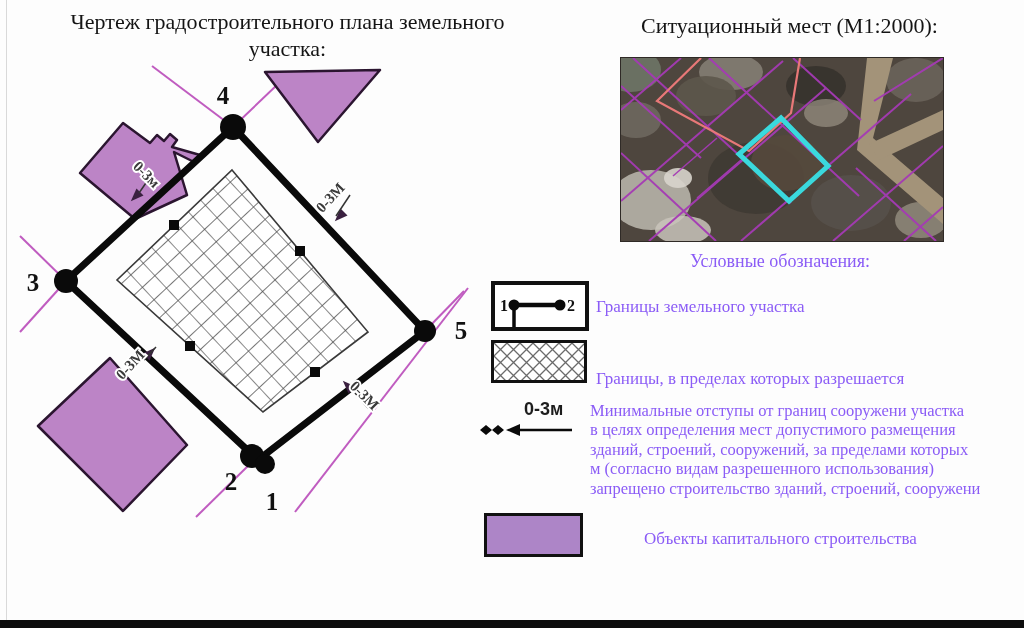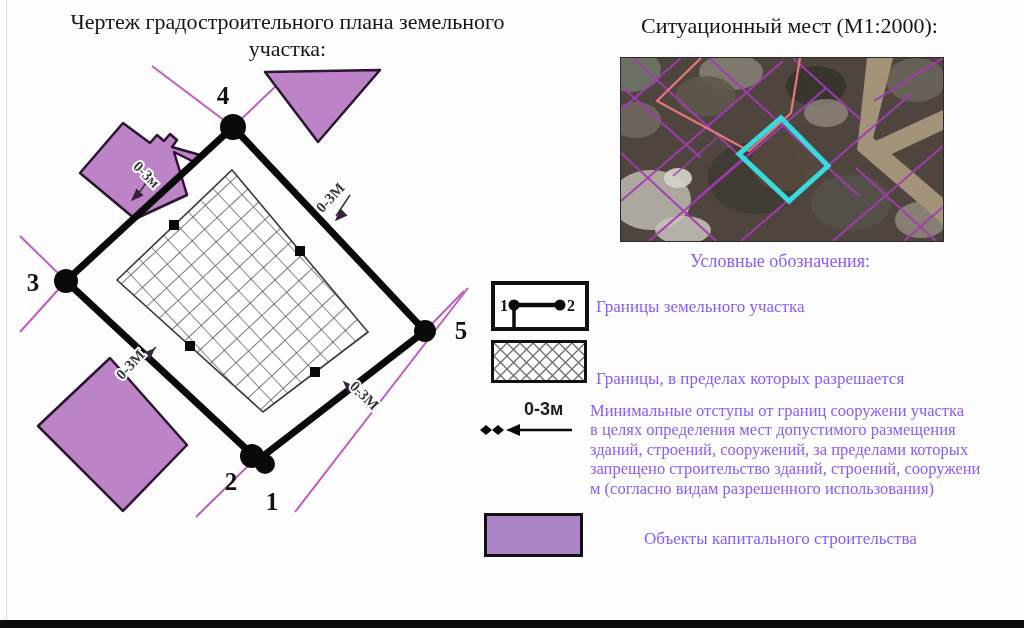--- a/index.html
+++ b/index.html
@@ -191,20 +191,20 @@
   <svg class="abs" style="left:480px;top:421px;" width="96" height="18" viewBox="0 0 96 18">
     <polygon points="0,9 6,4 12,9 6,14" fill="#0a0a0a"></polygon>
     <polygon points="12,9 18,4 24,9 18,14" fill="#0a0a0a"></polygon>
     <polygon points="26,9 40,3 40,15" fill="#0a0a0a"></polygon>
     <line x1="38" y1="9" x2="92" y2="9" stroke="#0a0a0a" stroke-width="2.5"></line>
   </svg>
   <div class="abs legend-text nowrap" style="left:590px;top:401px;width:434px;line-height:19.4px;font-size:16.5px;">
     <div>Минимальные отступы от границ сооружени участка</div>
     <div>в целях определения мест допустимого размещения</div>
     <div>зданий, строений, сооружений, за пределами которых</div>
+    <div>м (согласно видам разрешенного использования)</div>
     <div>запрещено строительство зданий, строений, сооружени</div>
-    <div>м (согласно видам разрешенного использования)</div>
   </div>
 
   <div id="legend-swatch" class="abs"></div>
   <div class="abs legend-text" style="left:596px;top:528px;width:420px;margin-left:48px;">Объекты капитального строительства</div>
 
 </div>
 
 </body></html>

